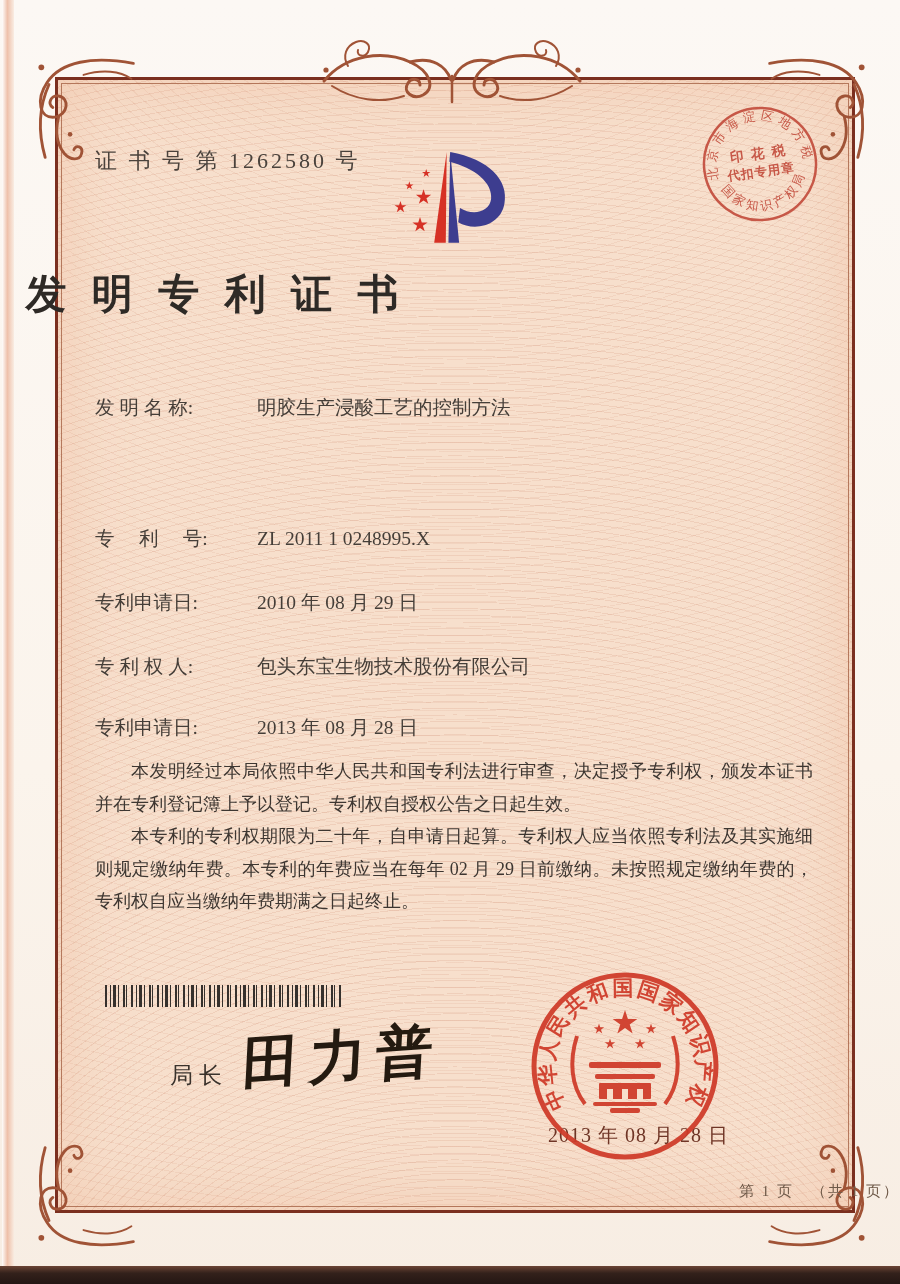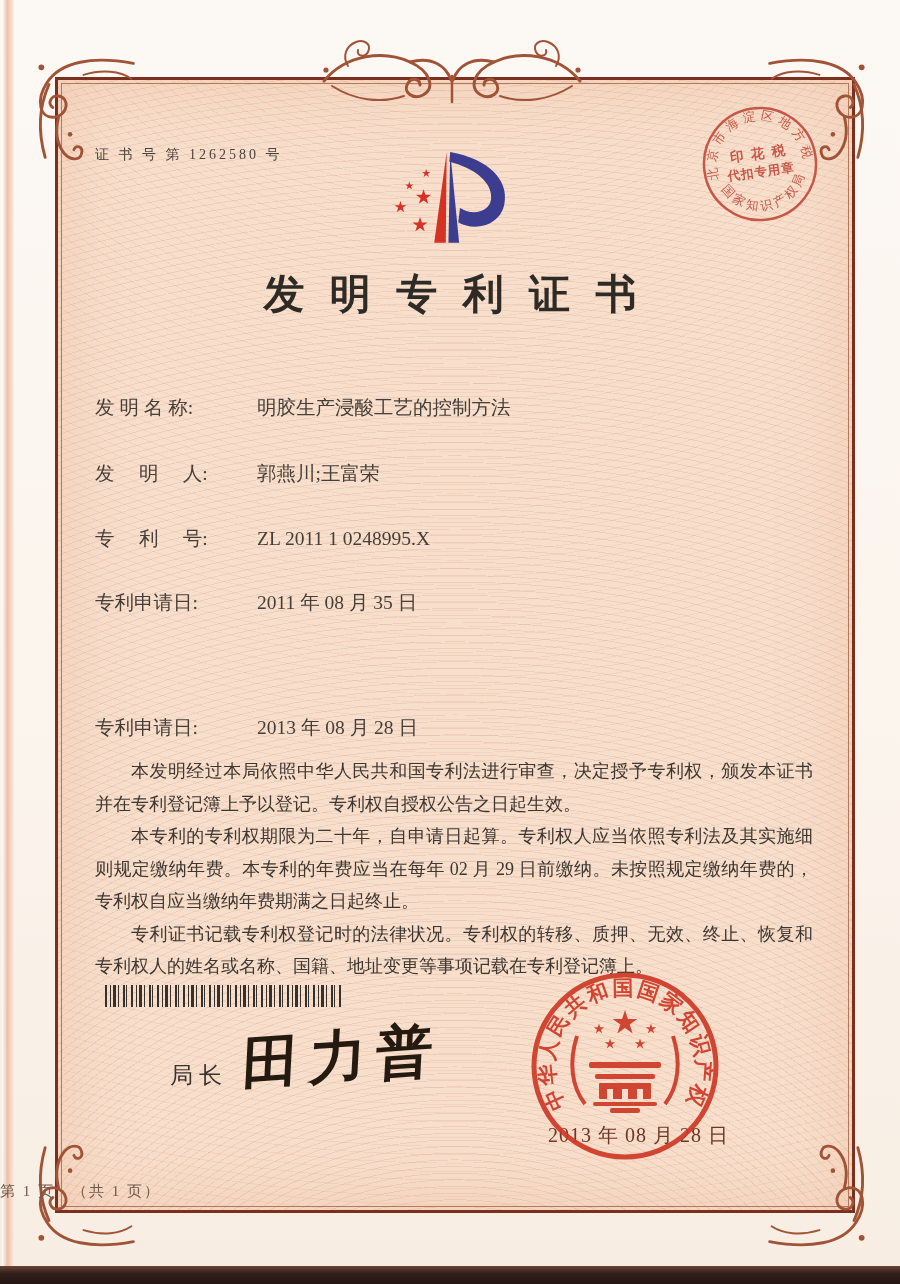--- a/index.html
+++ b/index.html
@@ -27,23 +27,23 @@
     background-image:
       repeating-radial-gradient(120% 80% at 50% 125%, rgba(198,120,92,0.16) 0 1px, transparent 1px 7px),
       repeating-radial-gradient(130% 85% at 50% -25%, rgba(198,120,92,0.11) 0 1px, transparent 1px 9px);
     box-shadow:inset 0 0 70px rgba(232,166,128,.35);}
   .cert-frame::after{content:"";position:absolute;left:3px;top:3px;right:3px;bottom:3px;
     border:1px solid rgba(160,90,60,.75);pointer-events:none;}
   .abs{position:absolute;}
   
   .orn{color:var(--orn-brown);}
   
-  .cert-no{left:95px;top:146px;font-size:14px;letter-spacing:3px;color:#4a423c;}
+  .cert-no{left:95px;top:146px;font-size:22px;letter-spacing:3px;color:#4a423c;}
   .logo{left:372px;top:131px;}
-  .title{left:0;right:0;top:267px;text-align:center;font-size:41px;font-weight:600;
+  .title{left:0;right:0;top:267px;text-align:left;font-size:41px;font-weight:600;
     letter-spacing:.62em;text-indent:.62em;color:#2e2a26;}
   .field-row{left:95px;width:720px;font-size:19.5px;color:#453e38;white-space:nowrap;}
   .field-label{display:inline-block;min-width:152px;}
   .field-value{margin-left:10px;text-align:center;}
   .paras{left:95px;top:755px;width:718px;font-size:18px;line-height:32.5px;
     text-align:justify;color:#3d3631;}
   .paras p{text-indent:2em;font-family:Liberation Serif, serif;}
   .barcode{left:105px;top:985px;width:237px;height:22px;
     background:repeating-linear-gradient(90deg,
       #36312d 0 2px,transparent 2px 5px,
@@ -52,21 +52,21 @@
       #36312d 13px 14px,transparent 14px 18px,
       #36312d 18px 20px,transparent 20px 21px,
       #36312d 21px 22px,transparent 22px 26px);}
   .sig-role{left:170px;top:1060px;font-size:23px;letter-spacing:6px;color:#3a322c;}
   .sig-name{left:242px;top:1018px;width:230px;font-size:57px;font-weight:700;color:#241a10;
     letter-spacing:10px;transform:rotate(-4deg) skewX(-7deg);
     font-family:"DejaVu Sans","Liberation Sans",sans-serif;}
   .seal-date{left:548px;top:1122px;font-size:20px;letter-spacing:1px;color:#6f3526;z-index:3;}
   .official-seal{left:525px;top:966px;z-index:4;opacity:.93;}
   .tax-stamp{left:690px;top:94px;transform:rotate(-8deg);opacity:.9;}
-  .footer-page{left:0;right:0;top:1182px;text-align:left;font-size:15px;
+  .footer-page{left:0;right:0;top:1182px;text-align:right;font-size:15px;
     letter-spacing:2px;color:#6e5948;}
 </style>
 </head>
 <body>
 
 <svg width="0" height="0" style="position:absolute" aria-hidden="true">
   <defs>
     <path id="star" d="M0,-1 L0.2245,-0.309 0.9511,-0.309 0.3633,0.118 0.5878,0.809 0,0.382 -0.5878,0.809 -0.3633,0.118 -0.9511,-0.309 -0.2245,-0.309 Z"></path>
     <g id="flourish" fill="none" stroke="#a05336" stroke-width="3" stroke-linecap="round">
       <path d="M112,14 C70,6 36,12 22,34 C10,52 14,72 30,70 C44,68 46,50 34,48 C26,47 22,56 28,60"></path>
@@ -121,37 +121,36 @@
     <path d="M84,16 L70,118 L83,118 Z" fill="var(--logo-red)"></path>
     <path d="M88,16 L86,118 L98,118 Z" fill="var(--logo-blue)"></path>
     <path d="M88,16 C132,24 154,48 149,74 C145,99 115,106 97,95 L99,79 C113,88 132,84 134,69 C136,51 116,34 87,27 Z" fill="var(--logo-blue)"></path>
   </svg>
 
   <div class="abs title">发明专利证书</div>
 
   <div class="abs field-row" style="top:394px">
     <span class="field-label">发 明 名 称:</span><span class="field-value">明胶生产浸酸工艺的控制方法</span>
   </div>
-  <div class="abs field-row" style="top:460px">
-    <span class="field-label">发　 明　 人:</span><span class="field-value">郭燕川;王富荣</span>
-  </div>
   <div class="abs field-row" style="top:525px">
     <span class="field-label">专　 利　 号:</span><span class="field-value">ZL 2011 1 0248995.X</span>
   </div>
   <div class="abs field-row" style="top:589px">
-    <span class="field-label">专利申请日:</span><span class="field-value">2011 年 08 月 35 日</span>
+    <span class="field-label">专利申请日:</span><span class="field-value">2010 年 08 月 29 日</span>
+  </div>
+  <div class="abs field-row" style="top:653px">
+    <span class="field-label">专 利 权 人:</span><span class="field-value">包头东宝生物技术股份有限公司</span>
   </div>
   <div class="abs field-row" style="top:714px">
     <span class="field-label">专利申请日:</span><span class="field-value">2013 年 08 月 28 日</span>
   </div>
 
   <div class="abs paras">
     <p>本发明经过本局依照中华人民共和国专利法进行审查，决定授予专利权，颁发本证书并在专利登记簿上予以登记。专利权自授权公告之日起生效。</p>
     <p>本专利的专利权期限为二十年，自申请日起算。专利权人应当依照专利法及其实施细则规定缴纳年费。本专利的年费应当在每年 02 月 29 日前缴纳。未按照规定缴纳年费的，专利权自应当缴纳年费期满之日起终止。</p>
-    <p>专利证书记载专利权登记时的法律状况。专利权的转移、质押、无效、终止、恢复和专利权人的姓名或名称、国籍、地址变更等事项记载在专利登记簿上。</p>
   </div>
 
   <div class="abs barcode"></div>
 
   <div class="abs sig-role">局长</div>
   <div class="abs sig-name">田力普</div>
 
   <div class="abs seal-date">2013 年 08 月 28 日</div>
 
   <svg class="abs official-seal" width="200" height="210" viewBox="0 0 200 210">

